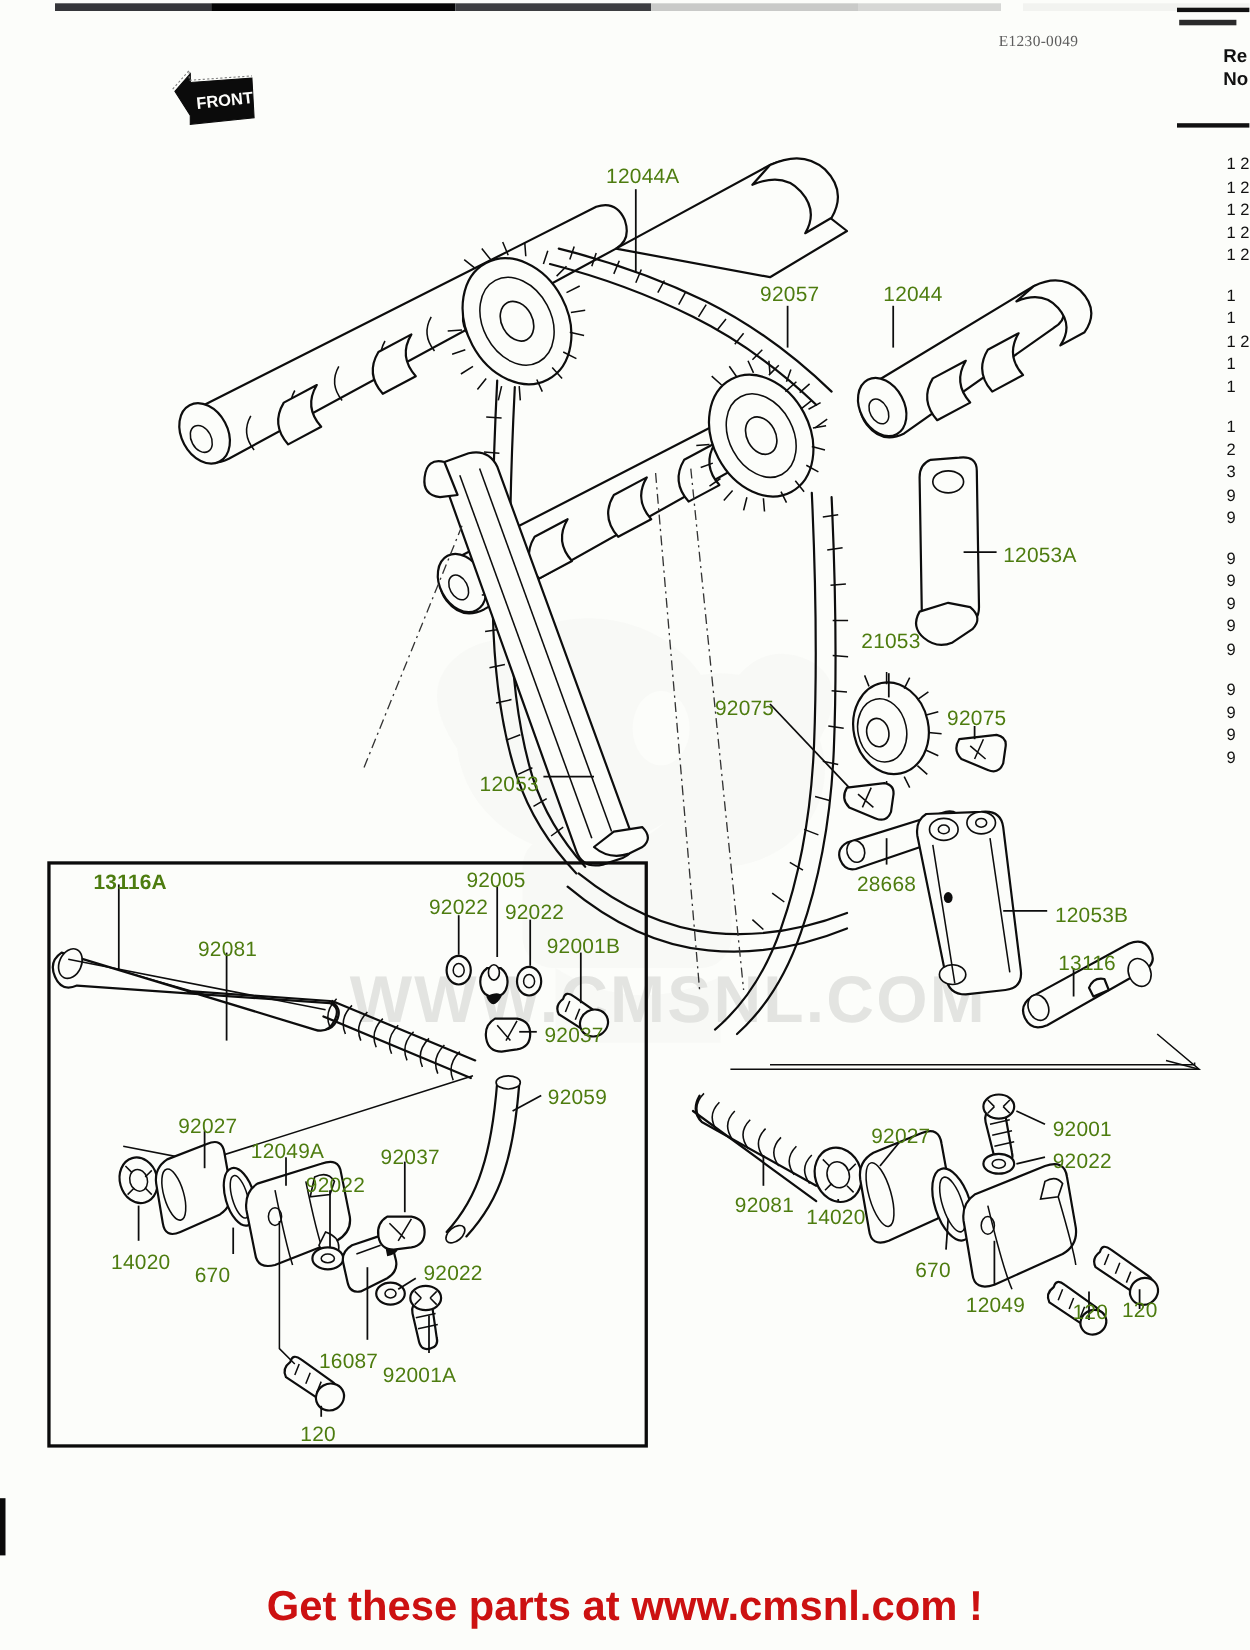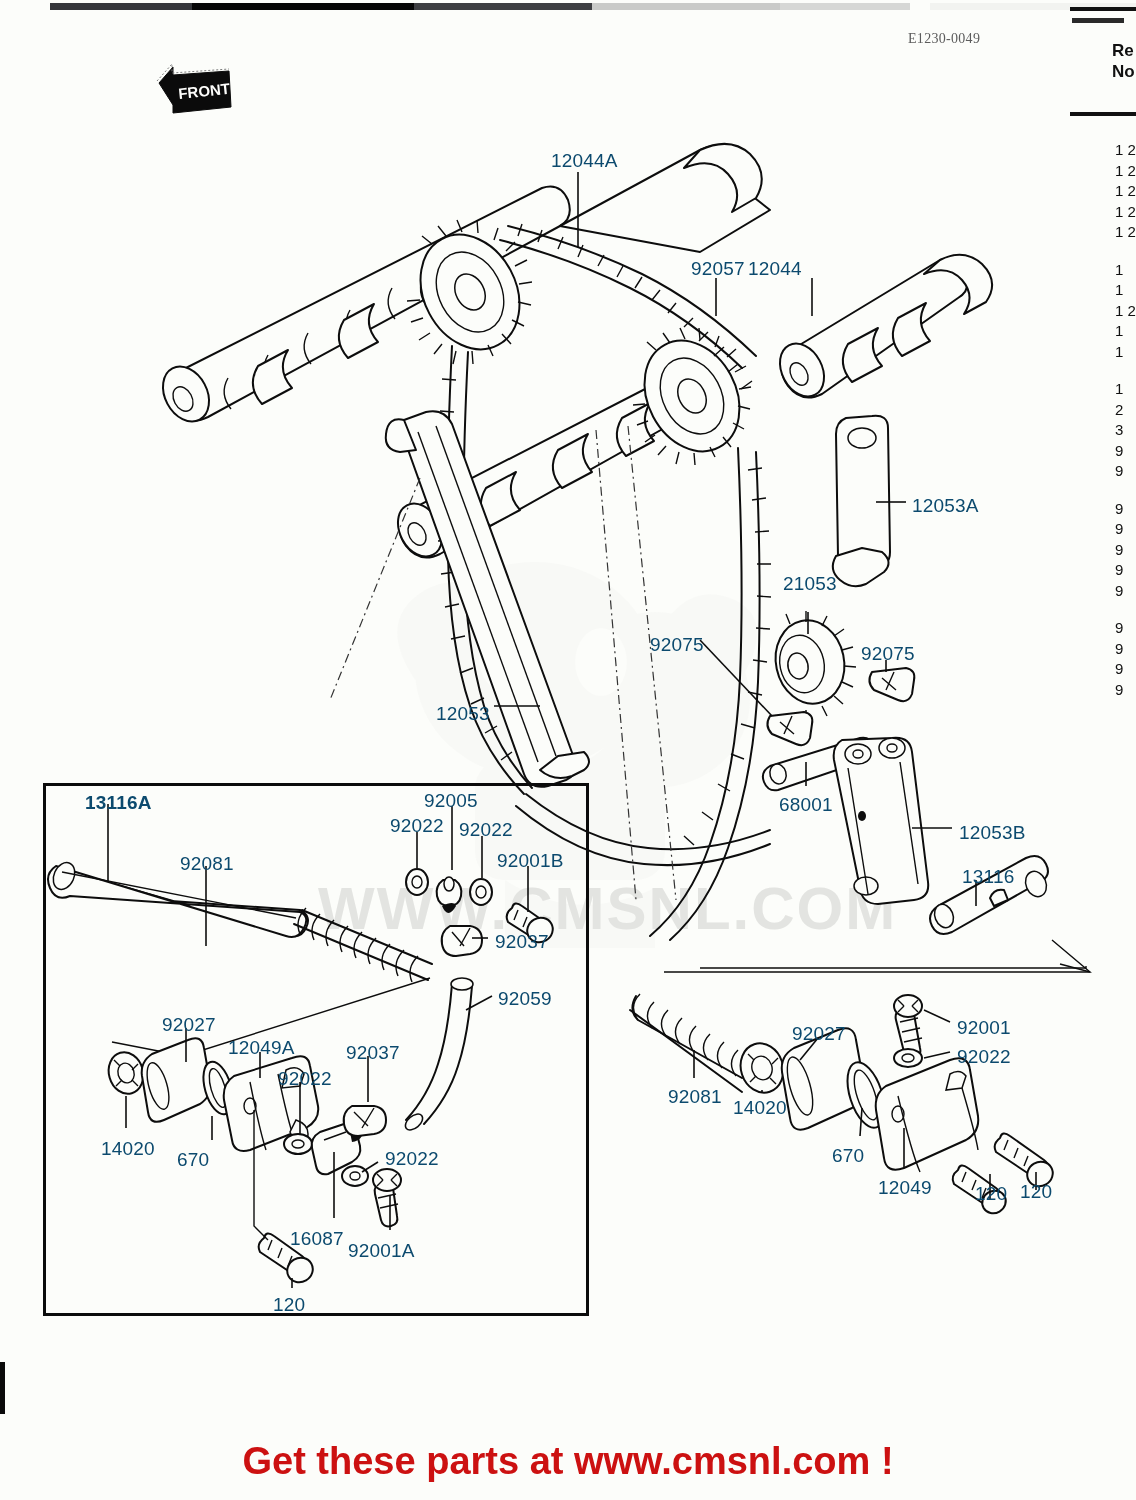--- a/index.html
+++ b/index.html
@@ -65,21 +65,21 @@
     color:#e3e4e1;font-family:"Liberation Sans",sans-serif;
     text-align:center;line-height:62px;
   }
 
   
   .drawing{position:absolute;left:0;top:0;width:1136px;height:1500px;}
   .drawing svg{position:absolute;left:0;top:0;}
 
   
   .lbl{
-    position:absolute;font-size:19px;color:#0c4a6e;
+    position:absolute;font-size:19px;color:#4d7c0f;
     font-family:"Liberation Sans",sans-serif;white-space:nowrap;
     letter-spacing:.2px;
   }
 
   
   .inset-box{
     position:absolute;left:43px;top:783px;width:540px;height:527px;
     border:3px solid #0b0b0b;background:transparent;
   }
 
@@ -589,27 +589,27 @@
         <path class="dsh" d="M420 478 L330 700"></path>
       </g>
     </svg>
   </div>
 
   <div class="inset-box"></div>
 
   <div id="labels">
       <div class="lbl" style="left: 551px; top: 150px;">12044A</div>
       <div class="lbl" style="left: 691px; top: 258px;">92057</div>
-      <div class="lbl" style="left: 748px; top: 258px;">12044</div>
+      <div class="lbl" style="left: 803px; top: 258px;">12044</div>
       <div class="lbl" style="left: 912px; top: 495px;">12053A</div>
       <div class="lbl" style="left: 783px; top: 573px;">21053</div>
       <div class="lbl" style="left: 650px; top: 634px;">92075</div>
       <div class="lbl" style="left: 861px; top: 643px;">92075</div>
       <div class="lbl" style="left: 436px; top: 703px;">12053</div>
-      <div class="lbl" style="left: 779px; top: 794px;">68001</div>
+      <div class="lbl" style="left: 779px; top: 794px;">28668</div>
       <div class="lbl" style="left: 959px; top: 822px;">12053B</div>
       <div class="lbl" style="left: 950px; top: 866px; margin-left: 12px;">13116</div>
       <div class="lbl" style="left: 85px; top: 792px; font-weight: bold;">13116A</div>
       <div class="lbl" style="left: 424px; top: 790px;">92005</div>
       <div class="lbl" style="left: 390px; top: 815px;">92022</div>
       <div class="lbl" style="left: 459px; top: 819px;">92022</div>
       <div class="lbl" style="left: 180px; top: 853px;">92081</div>
       <div class="lbl" style="left: 497px; top: 850px;">92001B</div>
       <div class="lbl" style="left: 495px; top: 931px;">92037</div>
       <div class="lbl" style="left: 498px; top: 988px;">92059</div>

